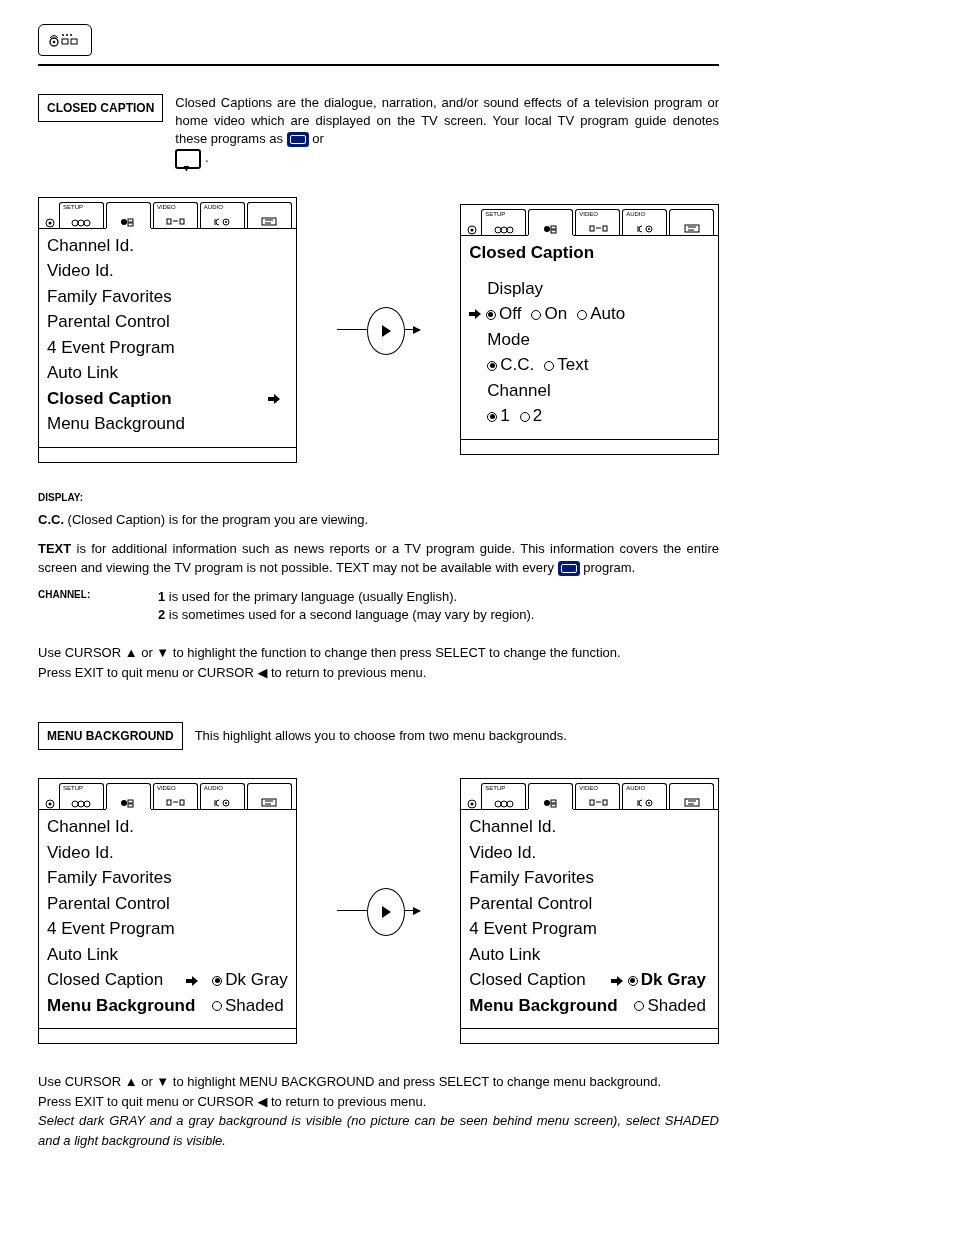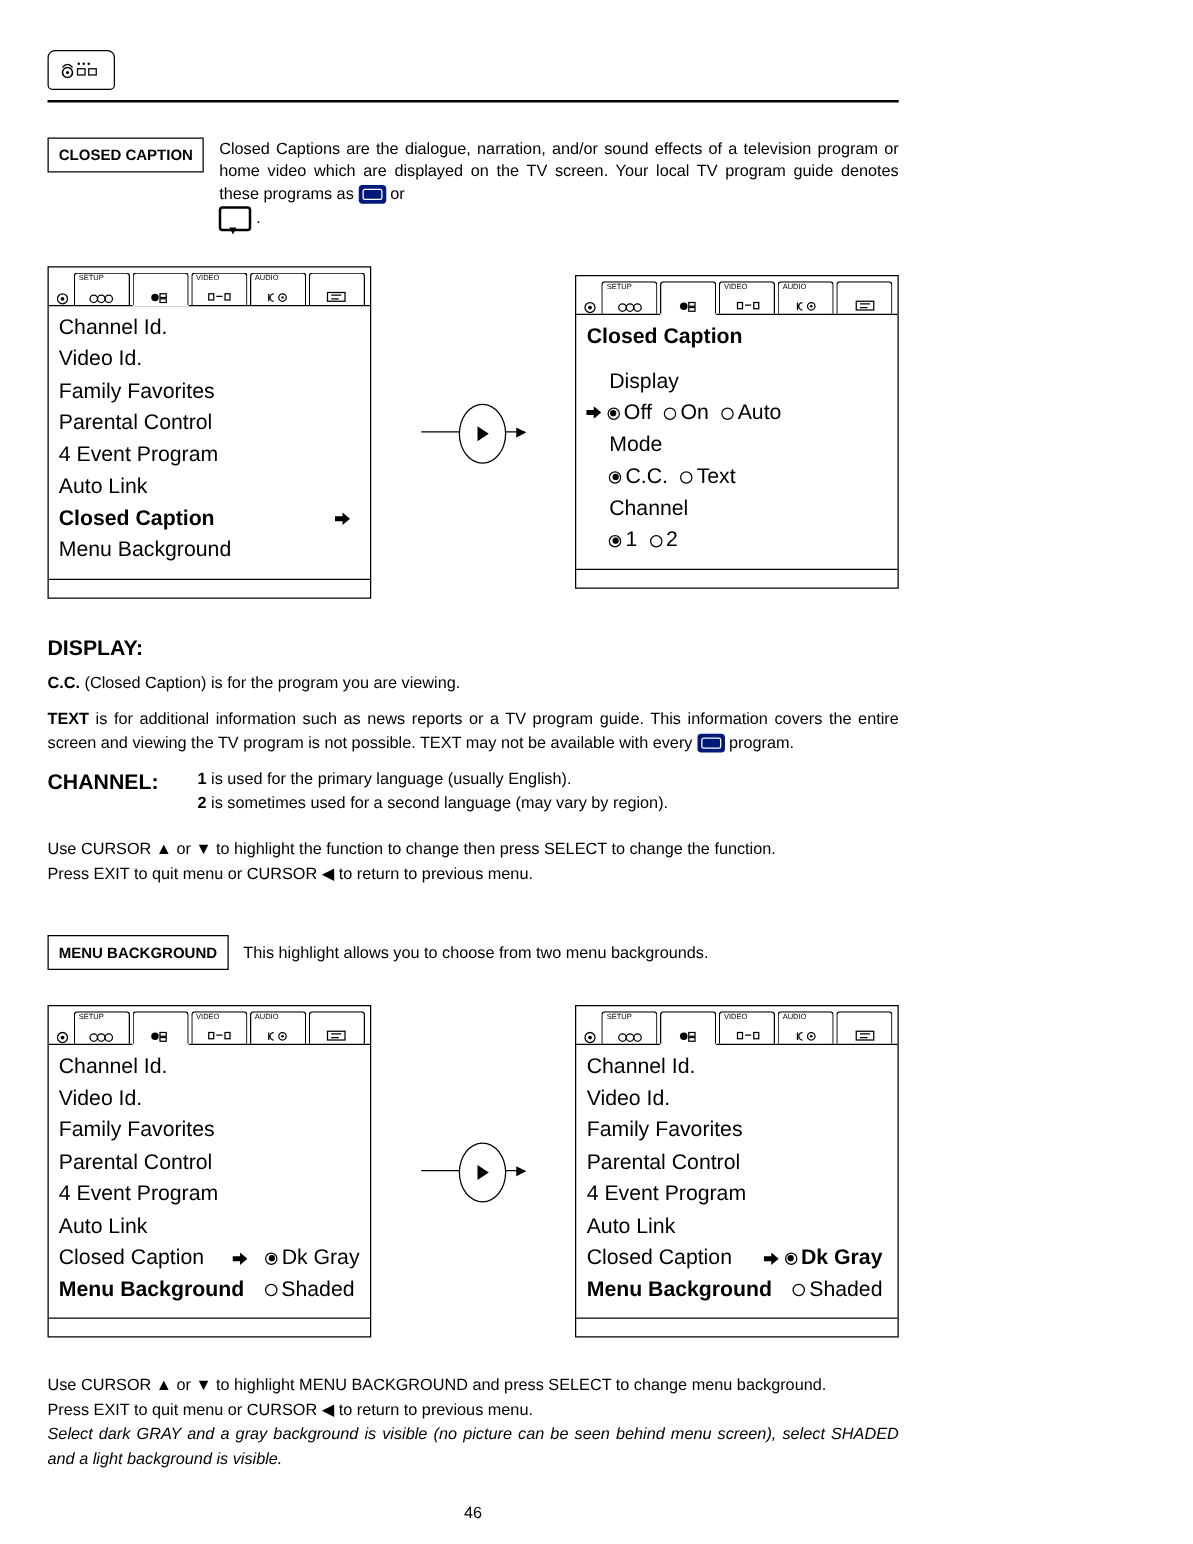--- a/index.html
+++ b/index.html
@@ -7,21 +7,21 @@
     padding: 0;
     background: #fff;
     font-family: Arial, Helvetica, sans-serif;
     color: #000;
     font-size: 13px;
   }
   .page {
     width: 757px;
     min-height: 1235px;
     box-sizing: border-box;
-    padding: 40px 38px 20px 38px;
+    padding: 24px 38px 20px 38px;
     position: relative;
   }
   .logo {
     width: 52px;
     height: 30px;
     border: 1px solid #000;
     border-radius: 6px 6px 4px 4px;
     display: flex;
     align-items: center;
     justify-content: center;
@@ -197,21 +197,21 @@
 
   .def-row {
     display:flex;
     gap:8px;
     margin: 6px 0;
     line-height:1.45;
   }
   .def-label {
     width:112px;
     font-weight:bold;
-    font-size:17px;
+    font-size:10px;
     flex-shrink:0;
   }
   .def-body { flex:1; text-align:justify;}
 
   .nav-note { margin: 18px 0 40px 0; line-height:1.5; }
 
   .page-num {
     position:absolute;
     bottom:18px;
     left:0; right:0;
@@ -602,14 +602,13 @@
       <div class="menu-footer"></div>
     </div>
   </div>
 
   <div class="nav-note" style="margin-bottom:0;">
     <div>Use CURSOR ▲ or ▼ to highlight MENU BACKGROUND and press SELECT to change menu background.</div>
     <div>Press EXIT to quit menu or CURSOR ◀ to return to previous menu.</div>
     <div style="text-align:justify;font-style:italic;">Select dark GRAY and a gray background is visible (no picture can be seen behind menu screen), select SHADED and a light background is visible.</div>
   </div>
 
-  <div class="page-num">46</div>
 </div>
 
 </body></html>

